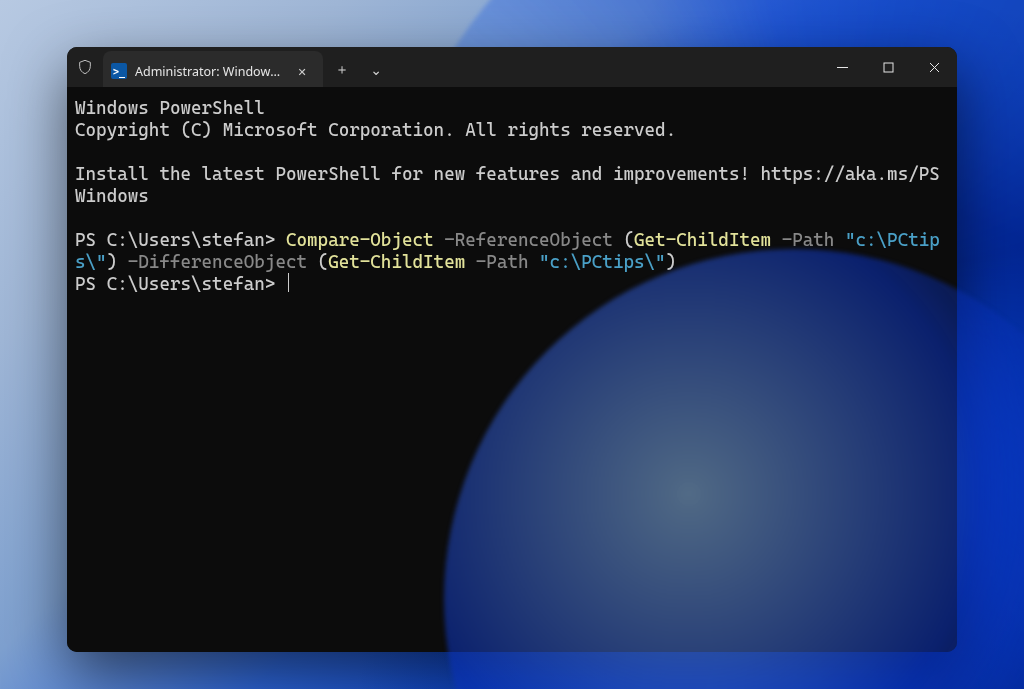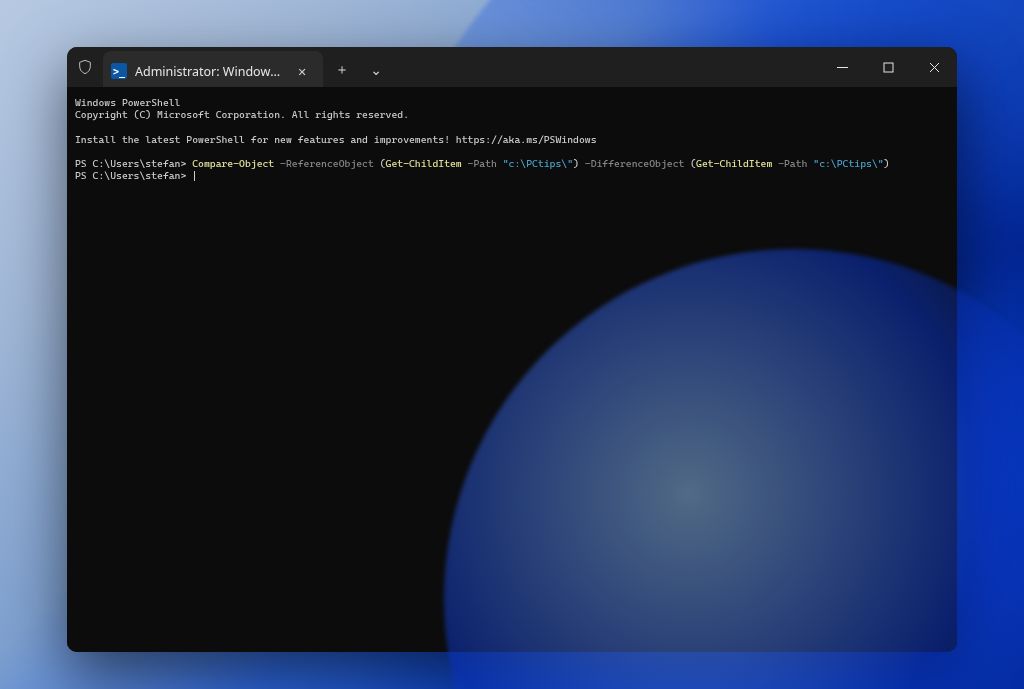--- a/index.html
+++ b/index.html
@@ -89,21 +89,21 @@
   .win-btn {
     width:46px; height:40px; display:flex; align-items:center; justify-content:center;
     color:#e6e6e6;
   }
   .win-btn svg { width:11px; height:11px; stroke:#e6e6e6; fill:none; stroke-width:1; }
 
   
   .term {
     flex:1; padding:10px 8px 8px 8px;
     font-family:"Cascadia Mono","Consolas","Courier New",monospace;
-    font-size:10px; line-height:1.22;
+    font-size:18px; line-height:1.22;
     color:#cccccc;
     white-space:pre-wrap; word-break:break-all;
     background:#0c0c0c;
   }
   .tok-cmd    { color:#e2e29a; }          
   .tok-param  { color:#888888; }          
   .tok-str    { color:#4aa0c7; }          
   .tok-punc   { color:#cccccc; }
   .cursor {
     display:inline-block; width:1px; height:1.05em;

